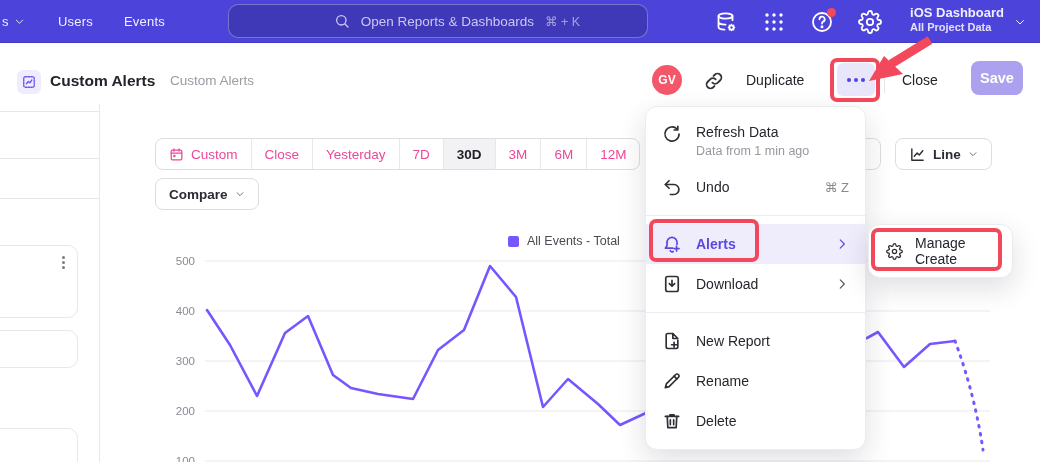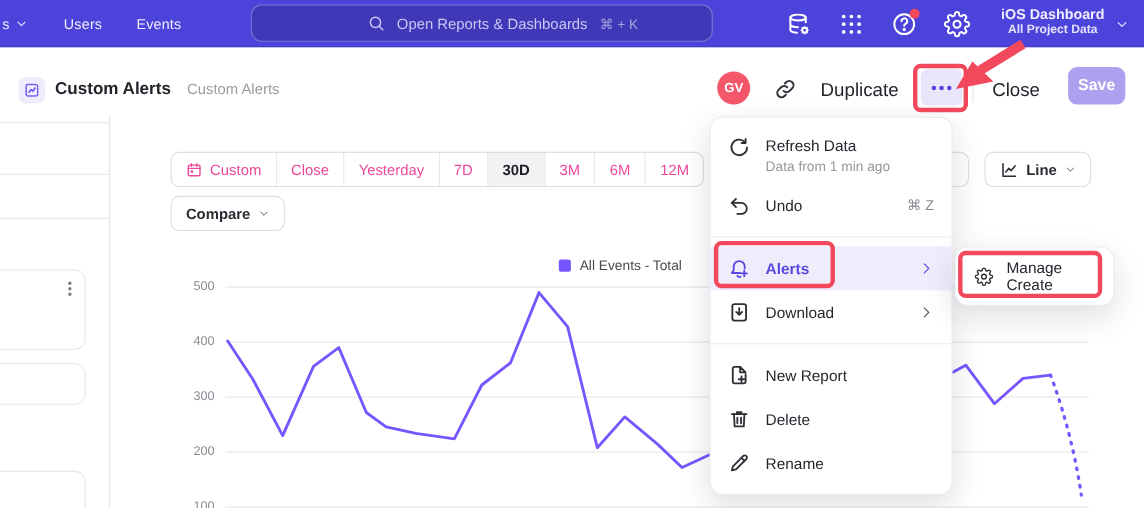--- a/index.html
+++ b/index.html
@@ -14,33 +14,33 @@
 
   
   .topnav{left:0;top:0;width:1040px;height:43px;background:var(--nav);color:#F0EEFF;z-index:10;border-bottom:1px solid rgba(0,0,0,.12);}
   .navitem{position:absolute;top:14px;font-size:13px;letter-spacing:.2px;cursor:pointer;display:flex;align-items:center;gap:5px;}
   .searchbar{position:absolute;left:228px;top:4px;width:420px;height:34px;border-radius:10px;
     background:rgba(0,0,0,.16);border:1px solid rgba(255,255,255,.30);
     display:flex;align-items:center;justify-content:center;gap:11px;color:#CBC7F4;font-size:13.5px;padding-left:38px;}
   .searchbar .kbd{color:rgba(255,255,255,.52);font-size:12.5px;}
   .navicon{position:absolute;top:10px;width:24px;height:24px;color:#fff;cursor:pointer;}
   .reddot{position:absolute;right:-2px;top:-2px;width:9px;height:9px;border-radius:50%;background:#F4475A;}
-  .project{position:absolute;right:36px;top:5px;text-align:center;cursor:pointer;}
+  .project{position:absolute;right:36px;top:5px;text-align:left;cursor:pointer;}
   .project .pname{font-size:13px;font-weight:bold;}
   .project .psub{font-size:11px;font-weight:bold;opacity:.92;margin-top:1px;}
   .chev{width:11px;height:11px;}
 
   
   .header{left:0;top:43px;width:1040px;height:61px;background:#fff;z-index:10;}
   .report-badge{position:absolute;left:17px;top:27px;width:24px;height:24px;border-radius:6px;background:#EFECFD;color:#6A57E8;display:flex;align-items:center;justify-content:center;}
   .title{position:absolute;left:50px;top:29px;font-size:15.5px;font-weight:bold;color:#23232B;}
   .crumb{position:absolute;left:170px;top:30px;font-size:13.5px;color:#9B9BA3;}
   .avatar{position:absolute;left:652px;top:22px;width:30px;height:30px;border-radius:50%;background:var(--avatar);color:#fff;font-size:12px;font-weight:bold;display:flex;align-items:center;justify-content:center;cursor:pointer;}
   .linkbtn{position:absolute;left:703px;top:27px;width:22px;height:22px;color:#33333B;cursor:pointer;}
-  .txtbtn{position:absolute;top:29px;font-size:17px;color:#23232B;cursor:pointer;}
+  .txtbtn{position:absolute;top:29px;font-size:14px;color:#23232B;cursor:pointer;}
   .morebtn{position:absolute;left:837px;top:63px;width:38px;height:33px;border-radius:6px;background:#E9E6FB;display:flex;align-items:center;justify-content:center;gap:3px;cursor:pointer;z-index:11;}
   .morebtn i{width:4px;height:4px;border-radius:50%;background:#4F44E0;}
   .vdiv{position:absolute;left:884px;top:66px;width:1px;height:27px;background:#E5E5E8;z-index:11;}
   .savebtn{position:absolute;left:971px;top:61px;width:52px;height:34px;border-radius:8px;background:var(--save-bg);color:#fff;font-size:14.5px;font-weight:bold;display:flex;align-items:center;justify-content:center;cursor:pointer;z-index:11;}
 
   
   .segctl{left:155px;top:138px;height:32px;display:flex;align-items:stretch;background:#fff;border:1px solid var(--border);border-radius:8px;overflow:hidden;z-index:4;}
   .seg{display:flex;align-items:center;gap:7px;padding:0 13px;font-size:13.5px;color:#ec4899;border-left:1px solid #E8E8EC;cursor:pointer;white-space:nowrap;}
   .seg:first-child{border-left:none;}
   .seg.sel{background:#F2F2F4;color:#1E1E26;font-weight:bold;justify-content:center;}
@@ -326,32 +326,32 @@
   <div class="mi">
     <svg class="ic mic" viewBox="0 0 24 24">
         <path d="M13 3H7a2 2 0 0 0-2 2v14a2 2 0 0 0 2 2h10a2 2 0 0 0 2-2v-8"></path>
         <path d="M13 3l6 6h-6z"></path>
         <path d="M14.5 13.5v6M11.5 16.5h6"></path>
       </svg>
     <span class="grow">New Report</span>
   </div>
   <div class="mi">
     <svg class="ic mic" viewBox="0 0 24 24">
+        <path d="M4 20l1.2-4.5L16.5 4.2a2.1 2.1 0 0 1 3 0l.3.3a2.1 2.1 0 0 1 0 3L8.5 18.8 4 20z"></path>
+        <path d="M14.5 6.2l3.3 3.3"></path>
+      </svg>
+    <span class="grow">Rename</span>
+  </div>
+  <div class="mi">
+    <svg class="ic mic" viewBox="0 0 24 24">
         <path d="M4 6.5h16M9.5 6.5V4.5h5v2"></path>
         <path d="M6.3 6.5L7 20h10l.7-13.5"></path>
         <path d="M10 10.5v6M14 10.5v6"></path>
       </svg>
     <span class="grow">Delete</span>
-  </div>
-  <div class="mi">
-    <svg class="ic mic" viewBox="0 0 24 24">
-        <path d="M4 20l1.2-4.5L16.5 4.2a2.1 2.1 0 0 1 3 0l.3.3a2.1 2.1 0 0 1 0 3L8.5 18.8 4 20z"></path>
-        <path d="M14.5 6.2l3.3 3.3"></path>
-      </svg>
-    <span class="grow">Rename</span>
   </div>
 </div>
 
 <div class="abs submenu">
   <div class="smi">
     <span class="mic">
         <svg class="ic" width="17" height="17" viewBox="0 0 24 24" style="stroke-width:1.8">
           <circle cx="12" cy="12" r="3"></circle>
           <path d="M19.4 15a1.7 1.7 0 0 0 .34 1.87l.06.06a2 2 0 1 1-2.83 2.83l-.06-.06a1.7 1.7 0 0 0-1.87-.34 1.7 1.7 0 0 0-1 1.55V21a2 2 0 1 1-4 0v-.09a1.7 1.7 0 0 0-1-1.55 1.7 1.7 0 0 0-1.87.34l-.06.06a2 2 0 1 1-2.83-2.83l.06-.06a1.7 1.7 0 0 0 .34-1.87 1.7 1.7 0 0 0-1.55-1H3a2 2 0 1 1 0-4h.09a1.7 1.7 0 0 0 1.55-1 1.7 1.7 0 0 0-.34-1.87l-.06-.06a2 2 0 1 1 2.83-2.83l.06.06a1.7 1.7 0 0 0 1.87.34 1.7 1.7 0 0 0 1-1.55V3a2 2 0 1 1 4 0v.09a1.7 1.7 0 0 0 1 1.55 1.7 1.7 0 0 0 1.87-.34l.06-.06a2 2 0 1 1 2.83 2.83l-.06.06a1.7 1.7 0 0 0-.34 1.87v0a1.7 1.7 0 0 0 1.55 1H21a2 2 0 1 1 0 4h-.09a1.7 1.7 0 0 0-1.55 1z"></path>
         </svg>

